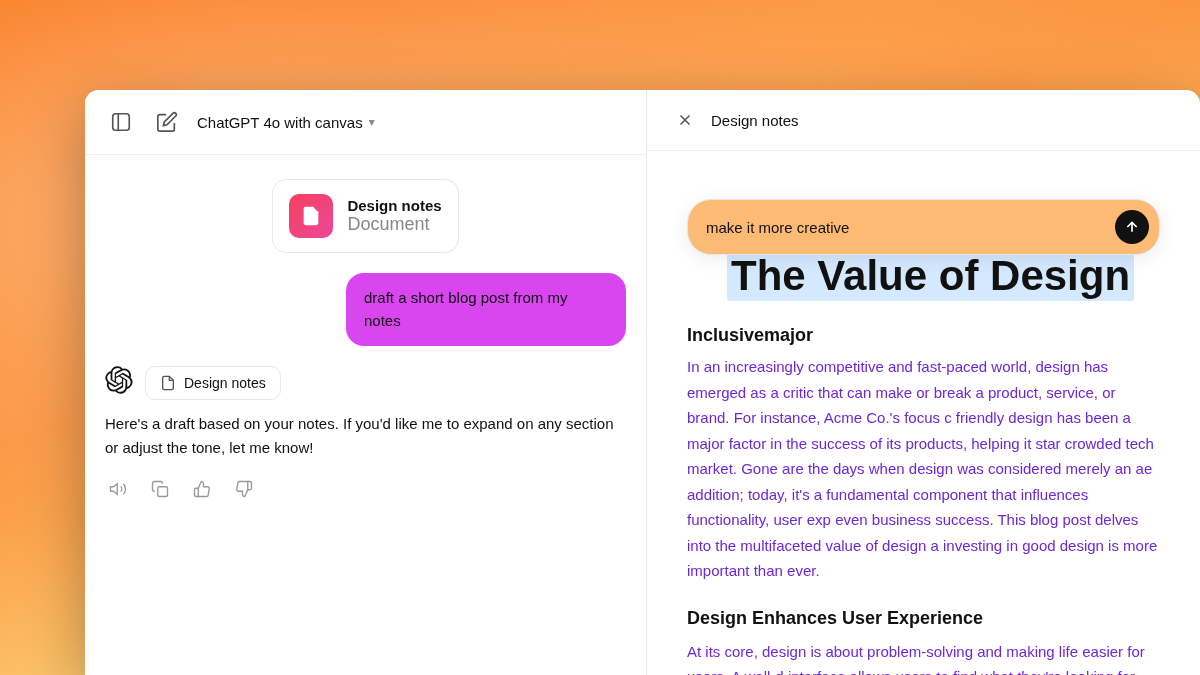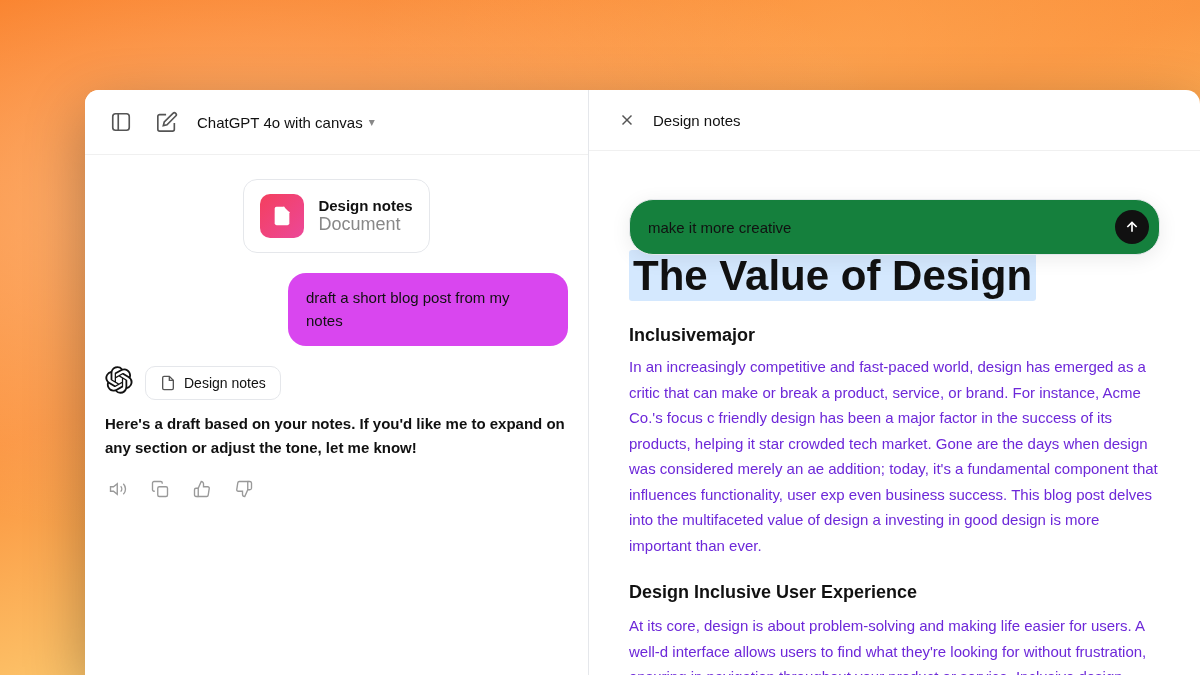--- a/index.html
+++ b/index.html
@@ -31,21 +31,21 @@
       right: 0;
       bottom: 0;
       display: flex;
       border-radius: 14px 14px 0 0;
       overflow: hidden;
       box-shadow: 0 20px 60px rgba(0,0,0,0.3);
     }
 
     
     .chat-panel {
-      width: 504px;
+      width: 562px;
       background: #ffffff;
       display: flex;
       flex-direction: column;
       border-right: 1px solid #e5e7eb;
       flex-shrink: 0;
     }
 
     .chat-header {
       display: flex;
       align-items: center;
@@ -184,21 +184,20 @@
       width: 16px;
       height: 16px;
       color: #555;
     }
 
     .ai-text {
       font-size: 15px;
       color: #111;
       line-height: 1.6;
       padding-left: 0;
-      font-weight: bold;
     }
 
     
     .action-buttons {
       display: flex;
       gap: 16px;
       padding-top: 4px;
     }
 
     .action-btn {
@@ -257,21 +256,21 @@
       overflow: hidden;
       position: relative;
     }
 
     
     .inline-prompt {
       position: absolute;
       top: 48px;
       left: 40px;
       right: 40px;
-      background: #15803d;
+      background: #fdba74;
       border: 1.5px solid #e5e7eb;
       border-radius: 24px;
       display: flex;
       align-items: center;
       padding: 10px 10px 10px 18px;
       box-shadow: 0 4px 20px rgba(0,0,0,0.08);
       z-index: 10;
     }
 
     .prompt-input {
@@ -310,20 +309,21 @@
     .doc-main-title {
       font-size: 42px;
       font-weight: 800;
       color: #111;
       line-height: 1.2;
       margin-bottom: 28px;
       background: rgba(147, 197, 253, 0.4);
       display: inline;
       padding: 2px 4px;
       border-radius: 3px;
+      margin-left: 40px;
     }
 
     .doc-section-heading {
       font-size: 18px;
       font-weight: 700;
       color: #111;
       margin-bottom: 10px;
       margin-top: 24px;
     }
 
@@ -467,21 +467,21 @@
         <div style="margin-bottom: 24px;">
           <span class="doc-main-title">The Value of Design</span>
         </div>
 
         <div class="intro-label">
           <span>Inclusive</span><span>major</span>
         </div>
 
         <p class="doc-paragraph">In an increasingly competitive and fast-paced world, design has emerged as a critic that can make or break a product, service, or brand. For instance, Acme Co.'s focus c friendly design has been a major factor in the success of its products, helping it star crowded tech market. Gone are the days when design was considered merely an ae addition; today, it's a fundamental component that influences functionality, user exp even business success. This blog post delves into the multifaceted value of design a investing in good design is more important than ever.</p>
 
-        <div class="doc-section-heading">Design Inclusive User Experience</div>
+        <div class="doc-section-heading">Design Enhances User Experience</div>
 
         <p class="doc-paragraph">At its core, design is about problem-solving and making life easier for users. A well-d interface allows users to find what they're looking for without frustration, ensuring in navigation throughout your product or service. Inclusive design practices ensure tha</p>
       </div>
 
     </div>
   </div>
 
 </div>
 
 </body></html>

